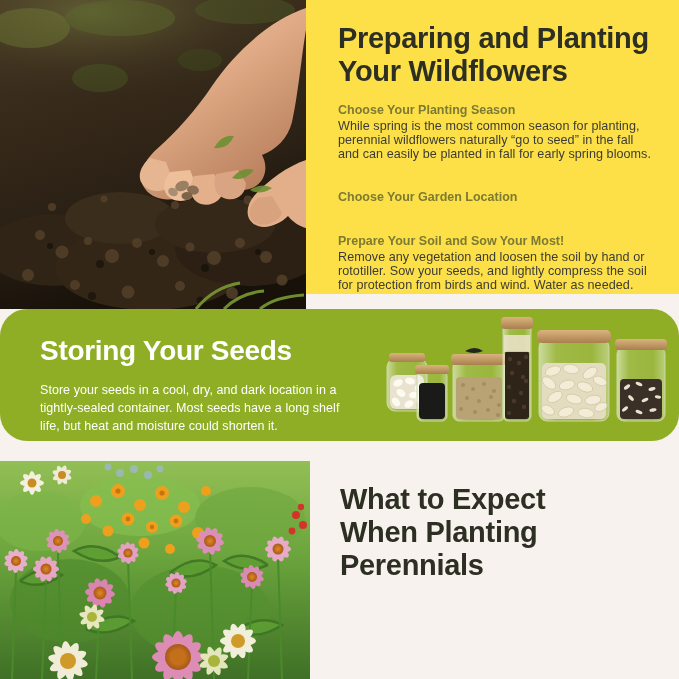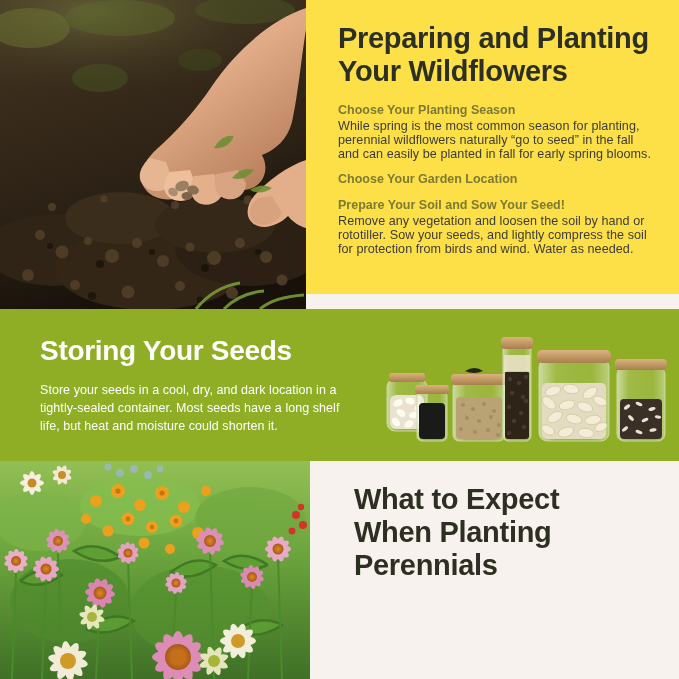--- a/index.html
+++ b/index.html
@@ -27,48 +27,48 @@
     overflow: hidden; background: #2a1d12;
   }
 
   .text-intro {
     position: absolute; left: 306px; top: 0; width: 373px; height: 294px;
     background: #fde047; padding: 22px 26px 16px 32px;
   }
 
   
   .row2 {
-    position: absolute; left: 0; top: 309px; width: 679px; height: 152px;
-    background: #8FAE26; overflow: hidden;
+    position: absolute; left: 0; top: 309px; width: 679px; height: 132px;
+    background: #8FAE26; overflow: hidden; border-radius: 27px;
   }
   .row2-inner { position: absolute; left: 40px; top: 26px; width: 310px; }
 
   
   .row3 { position: absolute; left: 0; top: 461px; width: 679px; height: 218px; }
 
   .photo-flowers {
     position: absolute; left: 0; top: 0; width: 310px; height: 218px;
     overflow: hidden; background: #5e8a2e;
   }
 
   .text-outro {
-    position: absolute; left: 324px; top: 0; width: 304px; height: 218px;
+    position: absolute; left: 310px; top: 0; width: 304px; height: 218px;
     background: #F7F2ED; padding: 22px 30px 0 30px;
   }
 
   
   h1.section-title {
     font-size: 29px; line-height: 33px; font-weight: 700;
     color: #2C2F21; letter-spacing: -0.3px; margin-bottom: 14px;
   }
   h1.section-title.on-green { color: #FFFFFF; font-size: 28px; line-height: 32px; }
 
   h2.sub-title {
     font-size: 12.5px; line-height: 16px; font-weight: 700;
-    color: #7C7A33; margin-top: 10px; margin-bottom: 1px;
+    color: #7C7A33; margin-top: 28px; margin-bottom: 1px;
   }
   h2.sub-title:first-of-type { margin-top: 13px; }
 
   p.body {
     font-size: 12.6px; line-height: 14px; color: #3C3C36;
     letter-spacing: 0.05px;
   }
   p.body.on-green { color: #FFFFFF; font-size: 12.5px; line-height: 18px; }
 
   
@@ -190,21 +190,21 @@
     </div>
 
     <div class="text-intro">
       <h1 class="section-title">Preparing and Planting Your Wildflowers</h1>
 
       <h2 class="sub-title">Choose Your Planting Season</h2>
       <p class="body">While spring is the most common season for planting, perennial wildflowers naturally “go to seed” in the fall and can easily be planted in fall for early spring blooms.</p>
 
       <h2 class="sub-title">Choose Your Garden Location</h2>
 
-      <h2 class="sub-title">Prepare Your Soil and Sow Your Seed!</h2>
+      <h2 class="sub-title">Prepare Your Soil and Sow Your Most!</h2>
       <p class="body">Remove any vegetation and loosen the soil by hand or rototiller. Sow your seeds, and lightly compress the soil for protection from birds and wind. Water as needed.</p>
     </div>
   </div>
 
   <div class="row2">
     <div class="row2-inner">
       <h1 class="section-title on-green">Storing Your Seeds</h1>
       <p class="body on-green">Store your seeds in a cool, dry, and dark location in a tightly-sealed container. Most seeds have a long shelf life, but heat and moisture could shorten it.</p>
     </div>
 

